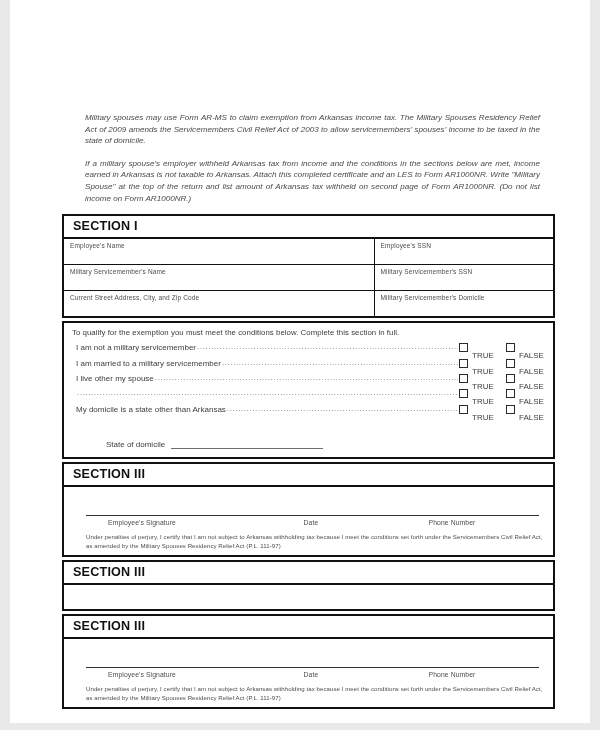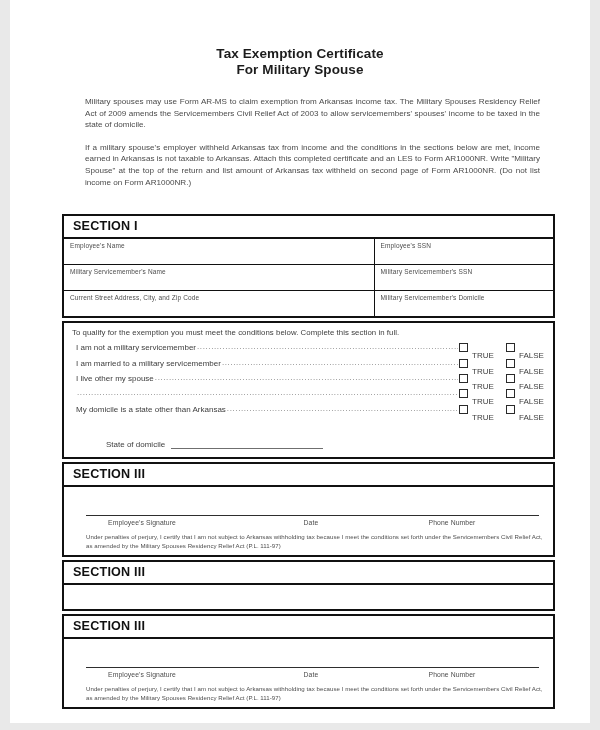--- a/index.html
+++ b/index.html
@@ -42,22 +42,23 @@
     color: #4a4a4a;
     font-size: 8.1px;
     line-height: 11.6px;
     text-align: justify;
     margin: 0;
     padding: 0;
   }
   .intro-wrap {
     position: absolute;
     left: 75px;
-    top: 96px;
+    top: 112px;
     width: 455px;
+    font-style: italic;
   }
   .intro.p2 { margin-top: 11px; }
 
   
   .form {
     position: absolute;
     left: 52px;
     top: 214px;
     width: 493px;
     box-sizing: border-box;
@@ -189,24 +190,20 @@
     letter-spacing: 0.05px;
   }
 
   .blank-body { height: 24px; }
 </style>
 </head>
 <body>
 
 <div class="page-sheet">
 
-  <h1 class="doc-title">
-    <span>Tax Exemption Certificate</span>
-    <span class="line2">For Military Spouse</span>
-  </h1>
 
   <div class="intro-wrap">
     <p class="intro p1">Military spouses may use Form AR-MS to claim exemption from Arkansas income tax.  The Military Spouses Residency Relief Act of 2009 amends the Servicemembers Civil Relief Act of 2003 to allow servicemembers' spouses' income to be taxed in the state of domicile.</p>
     <p class="intro p2">If a military spouse's employer withheld Arkansas tax from income and the conditions in the sections below are met, income earned in Arkansas is not taxable to Arkansas.  Attach this completed certificate and an LES to Form AR1000NR.  Write "Military Spouse" at the top of the return and list amount of Arkansas tax withheld on second page of Form AR1000NR.  (Do not list income on Form AR1000NR.)</p>
   </div>
 
   <div class="form">
 
     <div class="blk">
       <div class="sec-head">SECTION I</div>

